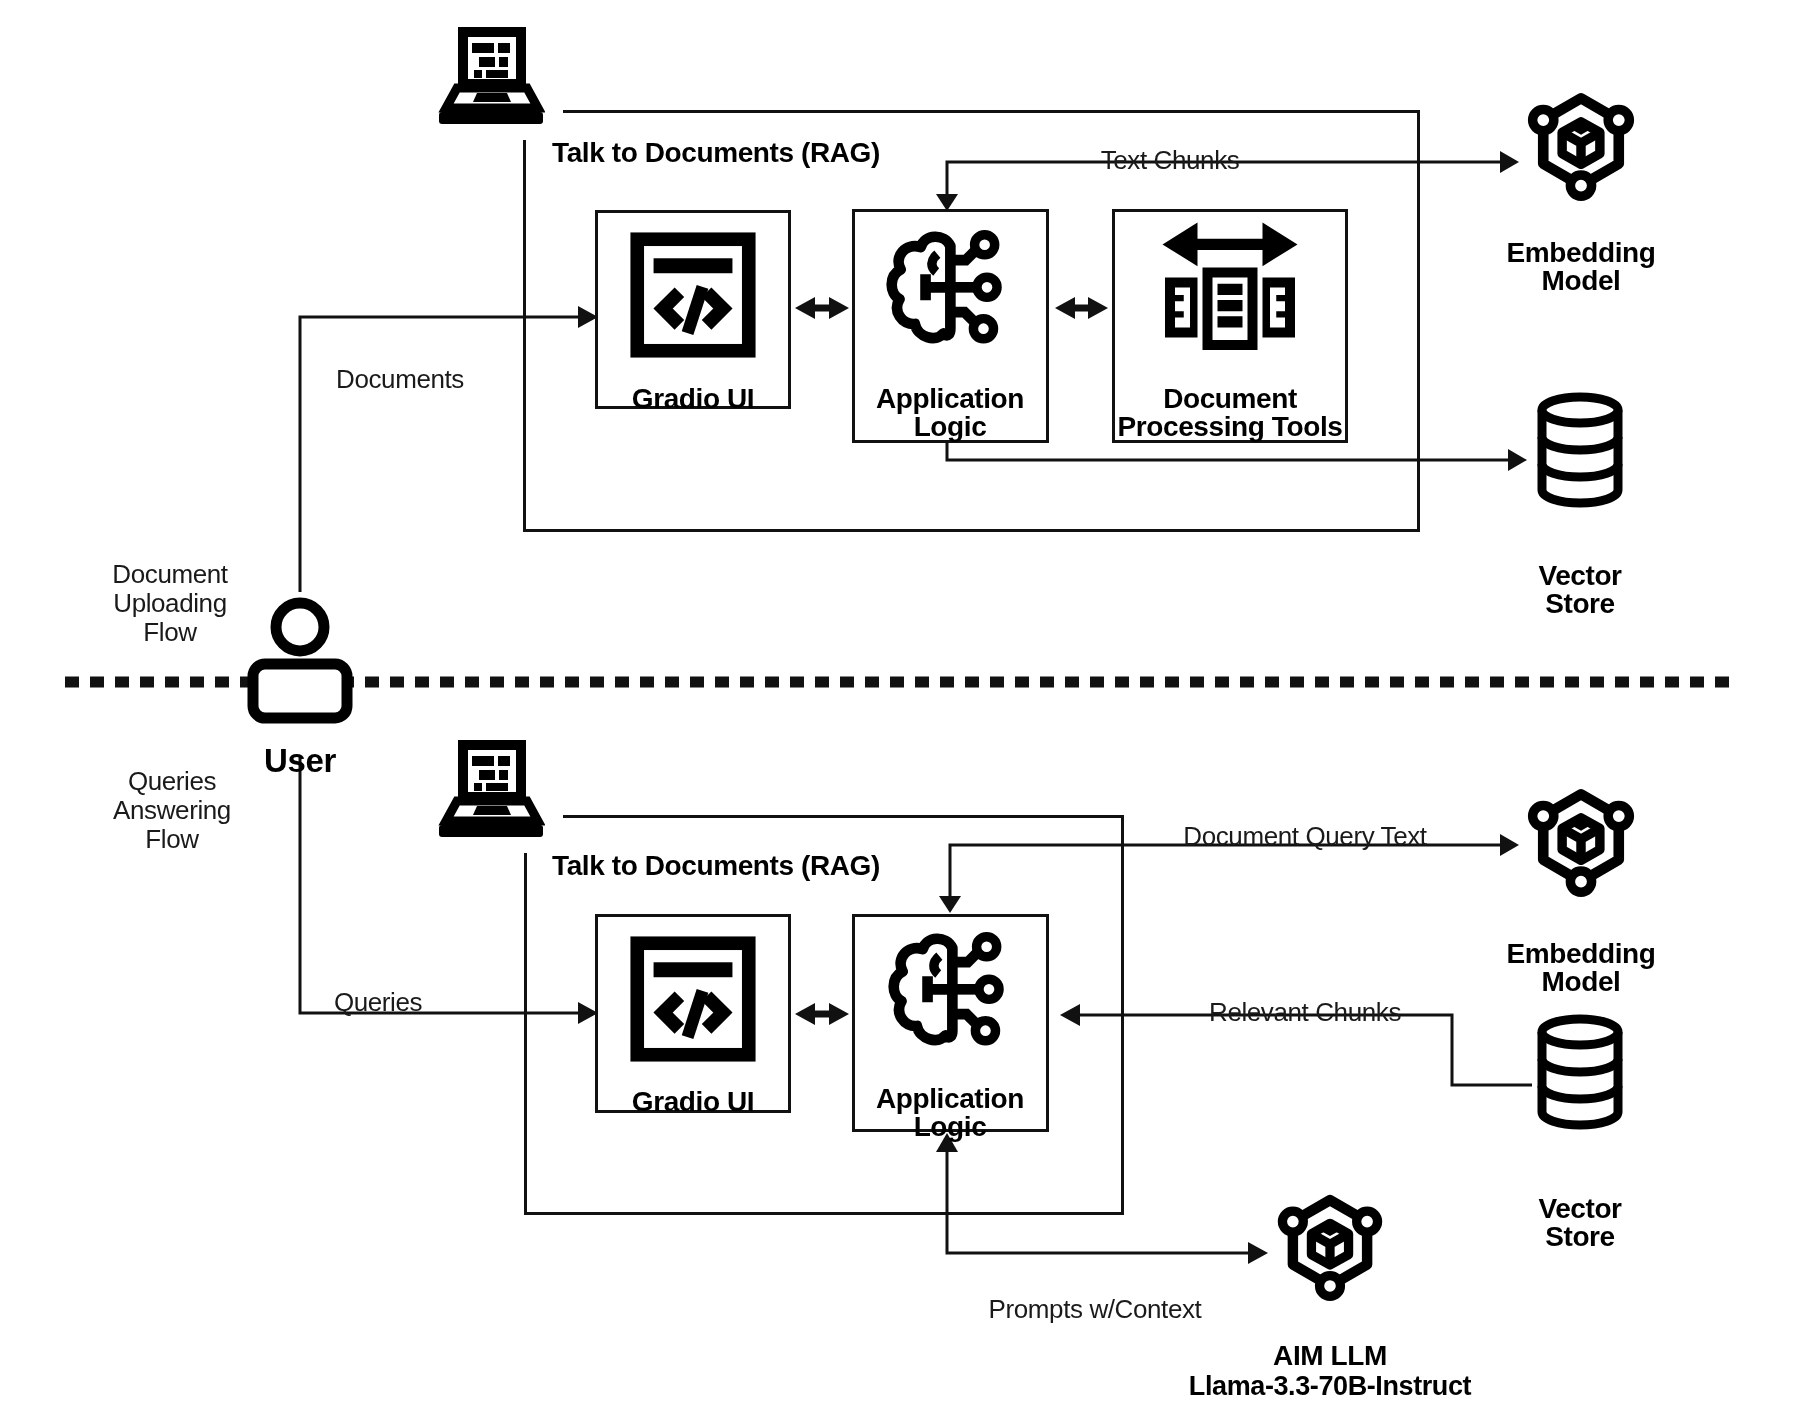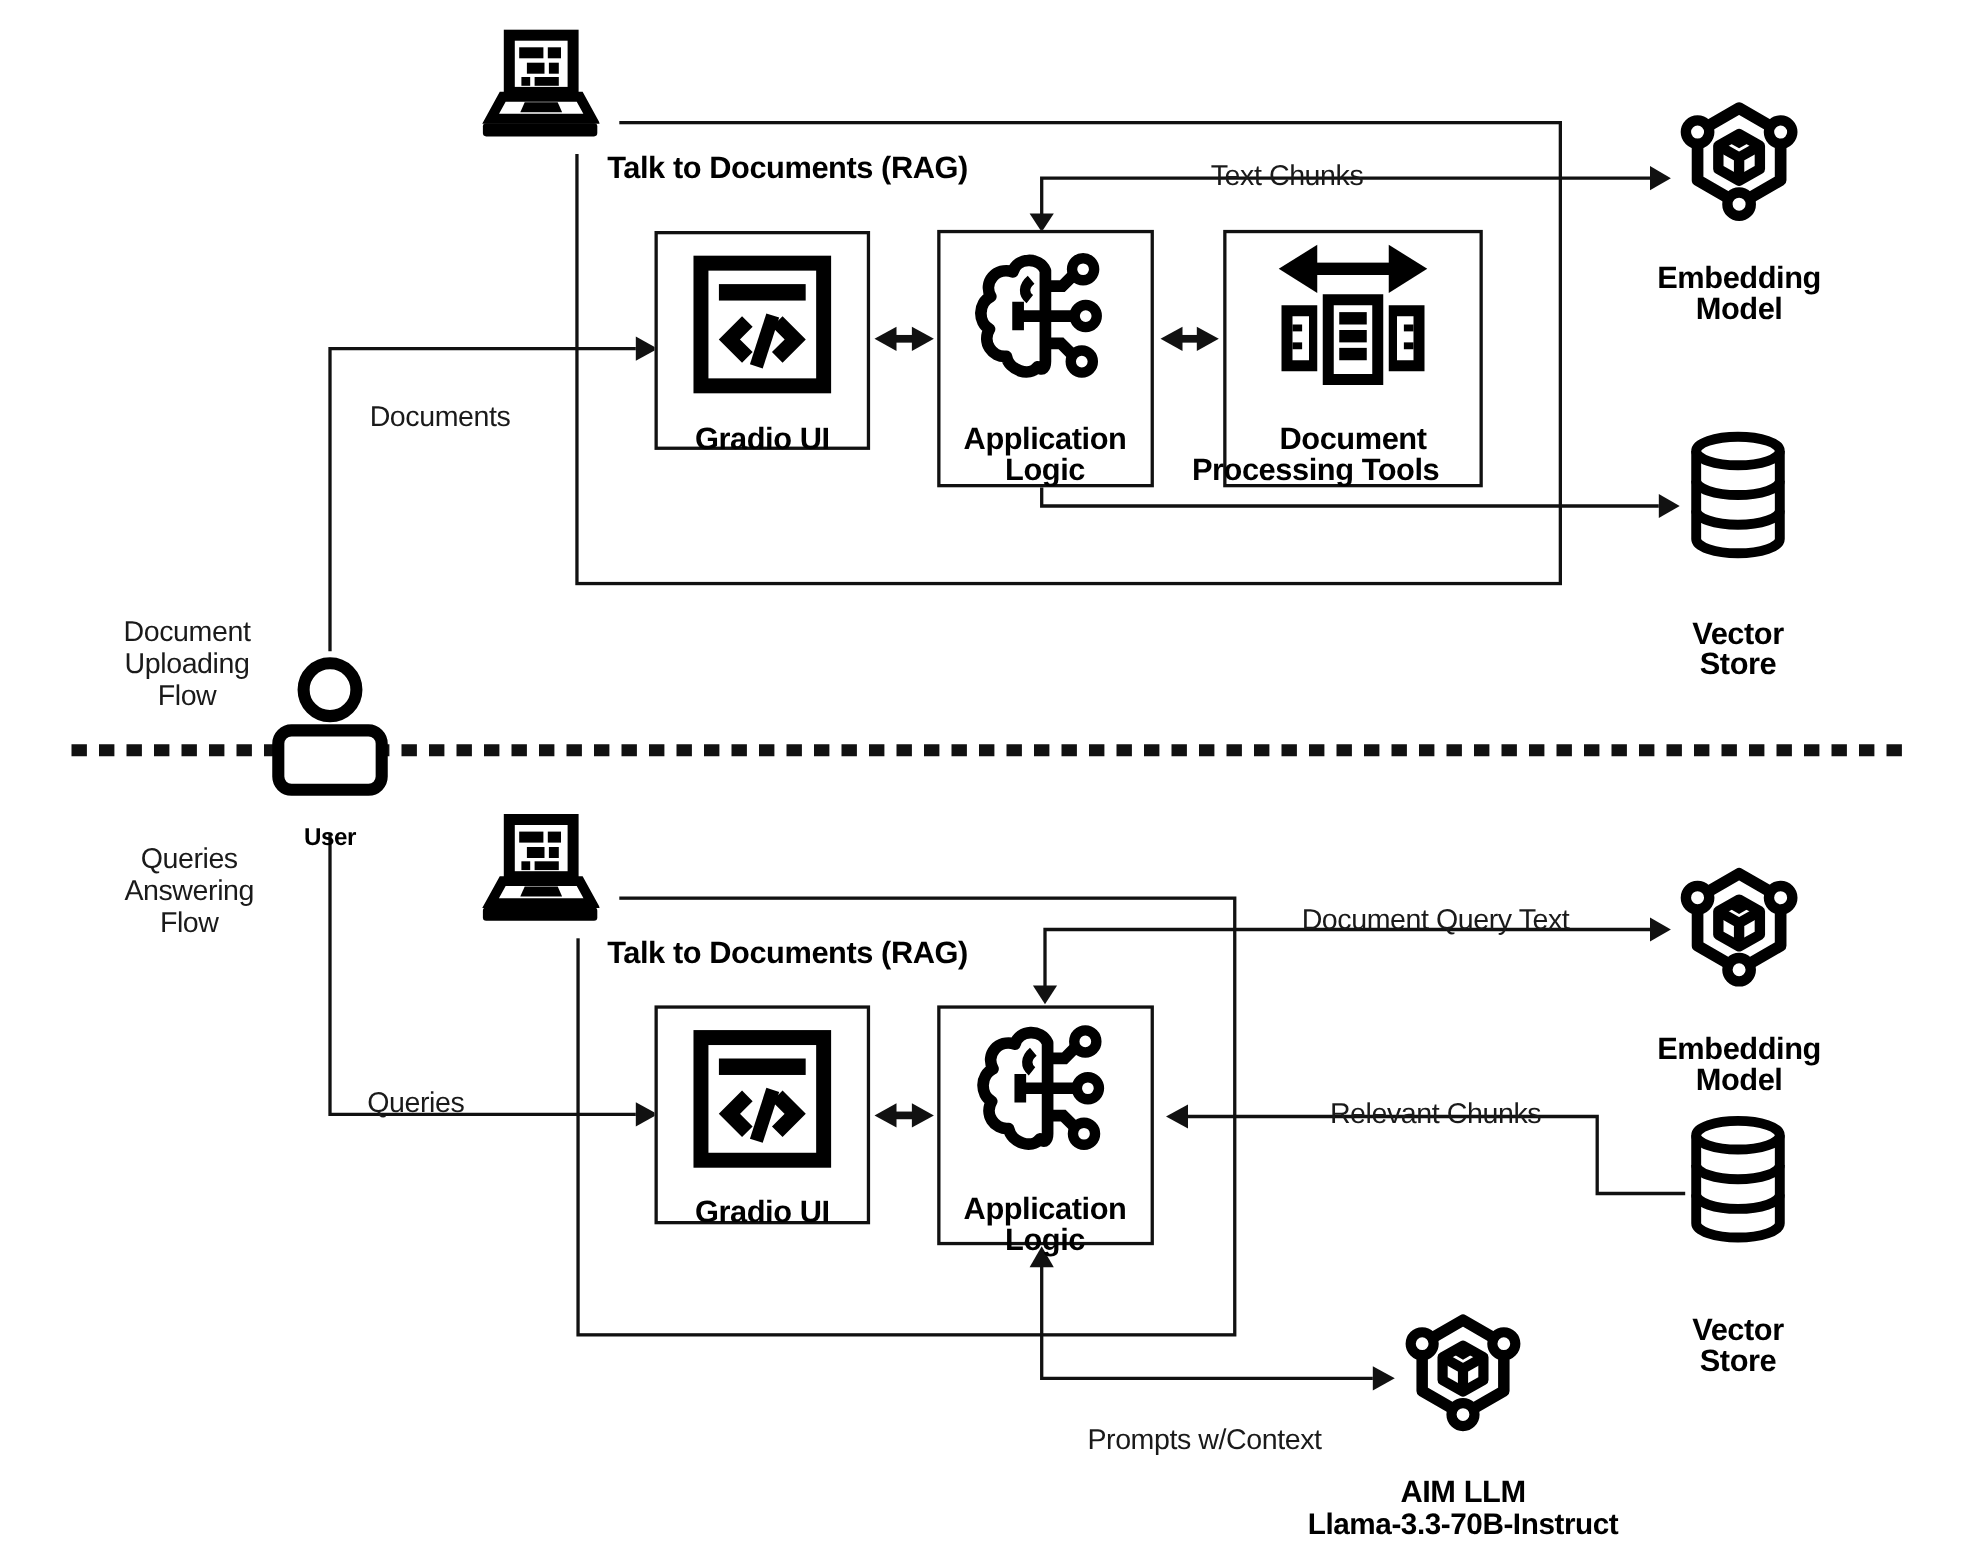--- a/index.html
+++ b/index.html
@@ -184,21 +184,21 @@
       <use href="#sym-user"></use>
     </svg>
 
   <div class="lbl-left" style="left:552px;top:153px">Talk to Documents (RAG)</div>
   <div class="lbl-left" style="left:552px;top:866px">Talk to Documents (RAG)</div>
 
   <div class="lbl b" style="left:693px;top:375px;font-size:28px">Gradio UI</div>
   <div class="lbl b" style="left:950px;top:375px;font-size:28px">Application</div>
   <div class="lbl b" style="left:950px;top:403px;font-size:28px">Logic</div>
   <div class="lbl b" style="left:1230px;top:375px;font-size:28px">Document</div>
-  <div class="lbl b" style="left:1196px;top:403px;font-size:28px">Processing Tools</div>
+  <div class="lbl b" style="left:1230px;top:403px;font-size:28px">Processing Tools</div>
   <div class="lbl b" style="left:1581px;top:229px;font-size:28px">Embedding</div>
   <div class="lbl b" style="left:1581px;top:257px;font-size:28px">Model</div>
   <div class="lbl b" style="left:1580px;top:552px;font-size:28px">Vector</div>
   <div class="lbl b" style="left:1580px;top:580px;font-size:28px">Store</div>
   <div class="lbl" style="left:400px;top:355px">Documents</div>
   <div class="lbl" style="left:1170px;top:136px">Text Chunks</div>
 
   <div class="lbl b" style="left:693px;top:1078px;font-size:28px">Gradio UI</div>
   <div class="lbl b" style="left:950px;top:1075px;font-size:28px">Application</div>
   <div class="lbl b" style="left:950px;top:1103px;font-size:28px">Logic</div>
@@ -212,15 +212,15 @@
   <div class="lbl" style="left:1305px;top:812px">Document Query Text</div>
   <div class="lbl" style="left:1305px;top:988px">Relevant Chunks</div>
   <div class="lbl" style="left:1095px;top:1285px">Prompts w/Context</div>
 
   <div class="lbl" style="left:170px;top:550px">Document</div>
   <div class="lbl" style="left:170px;top:579px">Uploading</div>
   <div class="lbl" style="left:170px;top:608px">Flow</div>
   <div class="lbl" style="left:172px;top:757px">Queries</div>
   <div class="lbl" style="left:172px;top:786px">Answering</div>
   <div class="lbl" style="left:172px;top:815px">Flow</div>
-  <div class="lbl b" style="left:300px;top:737px;font-size:22px">User</div>
+  <div class="lbl b" style="left:300px;top:737px;font-size:33px">User</div>
 
 </div>
 
 </body></html>

